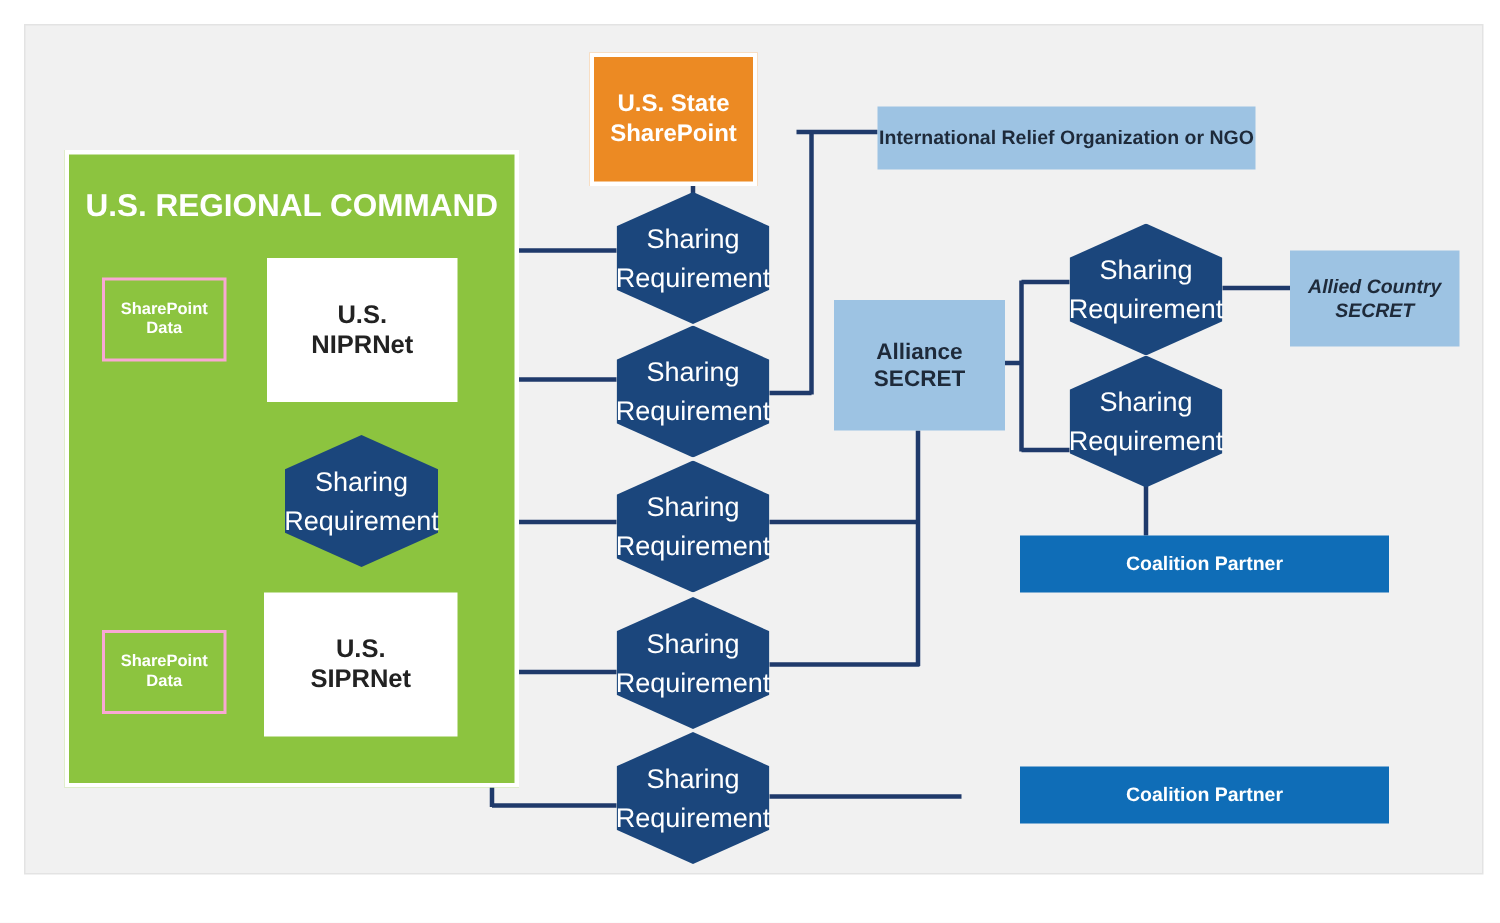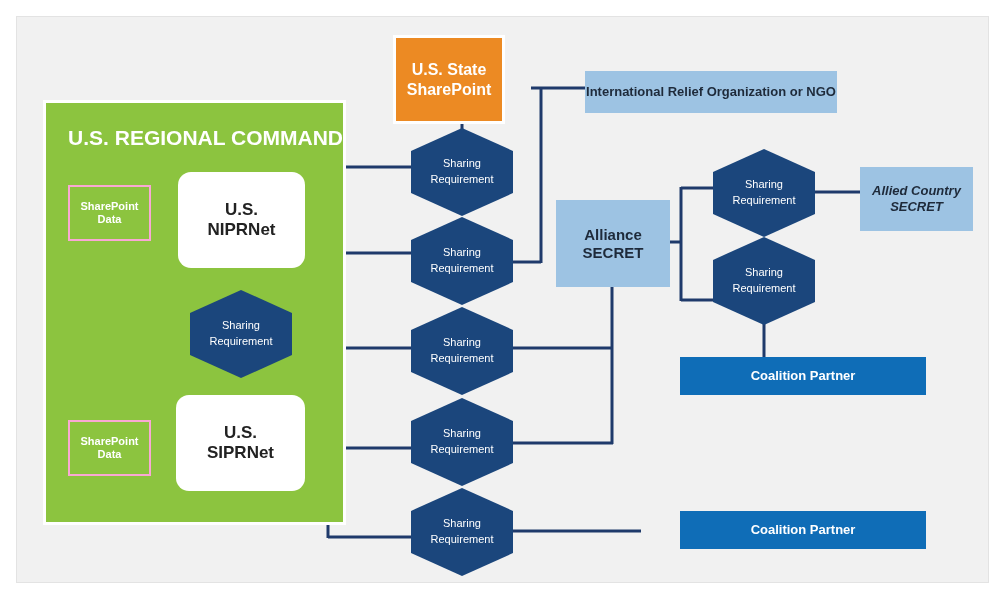--- a/index.html
+++ b/index.html
@@ -1,29 +1,29 @@
 <!DOCTYPE html>
 <html><head>
 <meta charset="utf-8">
 <style>
   html, body { margin:0; padding:0; background:#ffffff; }
   body { width:1000px; height:615px; position:relative; overflow:hidden; font-family:"Liberation Sans", sans-serif; }
   #canvas { position:absolute; left:17px; top:17px; width:971px; height:565px; background:#f1f1f1; box-shadow:0 0 0 1px #e3e3e3; }
   svg#wires { position:absolute; left:0; top:0; width:1000px; height:615px; }
   .box { position:absolute; display:flex; align-items:center; justify-content:center; text-align:center; font-weight:bold; box-sizing:border-box; line-height:1.2; }
   #green-panel { left:43px; top:100px; width:303px; height:425px; background:#8cc43f; border:3px solid #ffffff; display:block; }
-  #green-title { position:absolute; left:0; right:0; top:22px; text-align:right; color:#ffffff; font-size:21px; font-weight:bold; }
-  .white-box { background:#ffffff; color:#222222; font-size:17px;border-radius:13px; }
+  #green-title { position:absolute; left:0; right:0; top:22px; text-align:center; color:#ffffff; font-size:21px; font-weight:bold; }
+  .white-box { background:#ffffff; color:#222222; font-size:17px; }
   .sp-box { border:2px solid #f9a8d4; color:#ffffff; font-size:11px; background:transparent; }
   #state-box { left:393px; top:35px; width:112px; height:89px; background:#ec8a23; border:3px solid #ffffff; color:#ffffff; font-size:16px; }
   .lightblue { background:#9dc3e3; color:#1e2a3a; }
   .coalition { background:#0f6db7; color:#ffffff; font-size:13px;margin-left:39px; }
   .hex { position:absolute; width:102px; height:88px; }
   .hex .shape { position:absolute; inset:0; background:#1b467c; clip-path:polygon(50% 0%, 100% 26%, 100% 74%, 50% 100%, 0% 74%, 0% 26%); }
-  .hex .label { position:absolute; inset:0; display:flex; flex-direction:column; align-items:center; justify-content:center; color:#ffffff; font-size:11px; line-height:1.45; font-weight:normal; }
+  .hex .label { position:absolute; inset:0; display:flex; flex-direction:column; align-items:center; justify-content:center; color:#ffffff; font-size:18px; line-height:1.45; font-weight:normal; }
 </style>
 </head>
 <body>
 
 <div id="canvas"></div>
 
 <svg id="wires" viewBox="0 0 1000 615">
   <g stroke="#1f3a6b" stroke-width="3" fill="none">
 
     <line x1="151" y1="213" x2="178" y2="213"></line>

